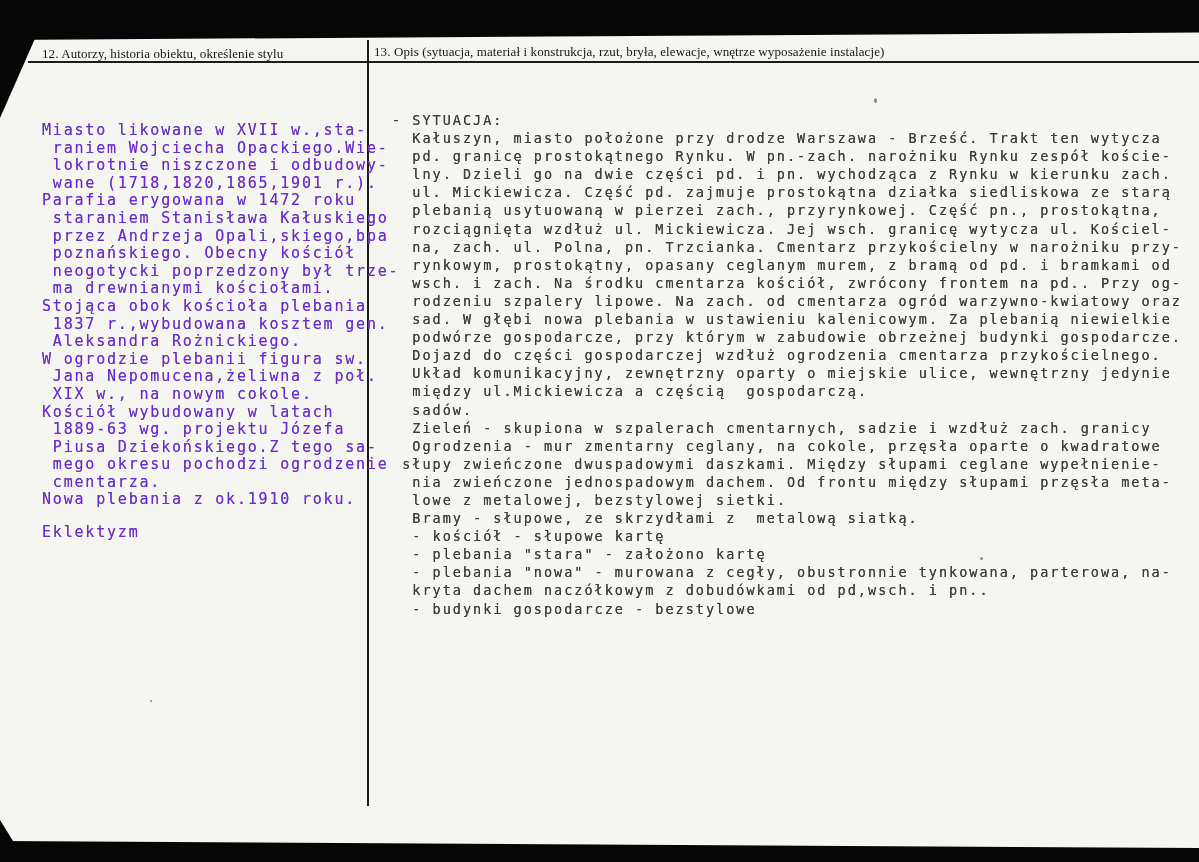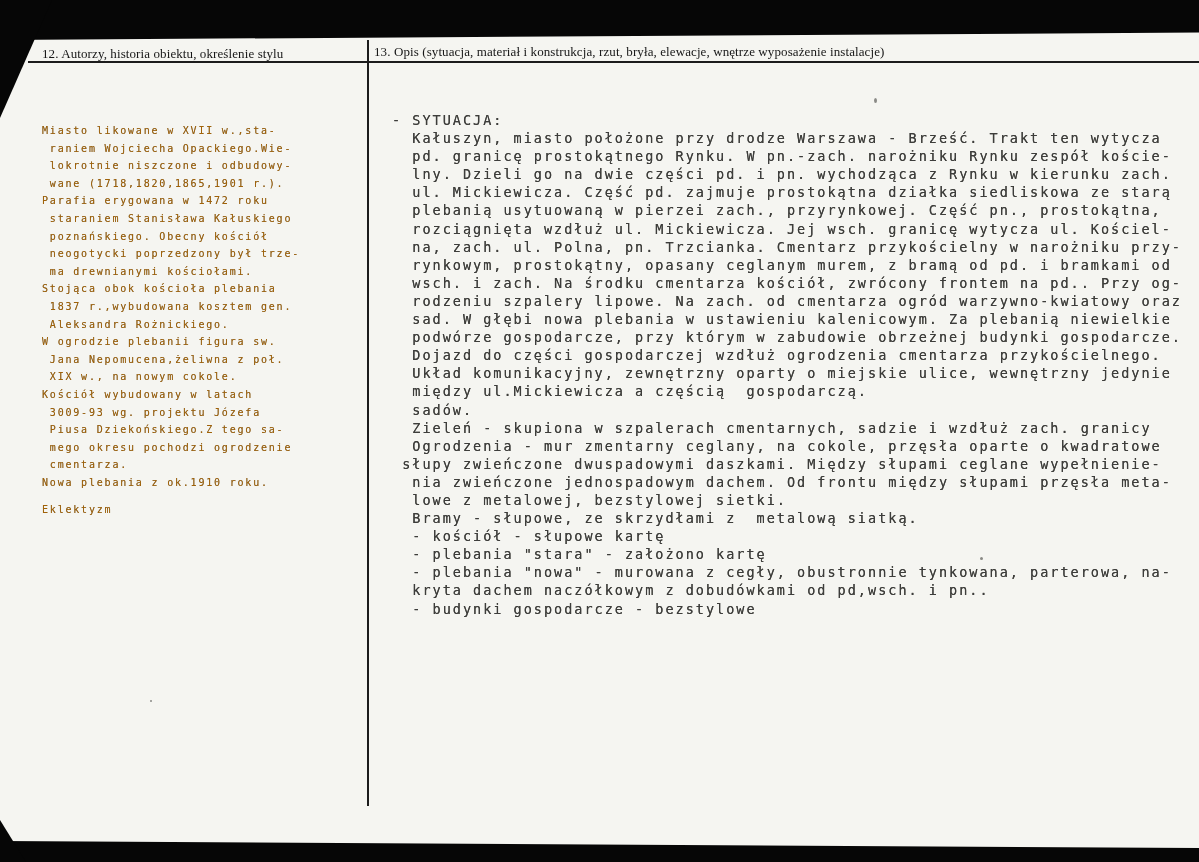--- a/index.html
+++ b/index.html
@@ -78,24 +78,24 @@
     position: absolute;
     font-family: "DejaVu Sans Mono", monospace;
     font-weight: 400;
   }
   .typed .tline {
     white-space: pre;
     min-height: 1em;
   }
   .typed-left {
     left: 42px; top: 122px;
-    font-size: 10px;
+    font-size: 15px;
     letter-spacing: 1.8px;
     line-height: 17.6px;
-    color: #a16207;
+    color: #6d28d9;
     text-shadow: 0 0 0.6px #8a8a88;
   }
   .typed-right {
     left: 392px; top: 111px;
     font-size: 13.5px;
     letter-spacing: 2px;
     line-height: 18.1px;
     color: #3d3d3b;
     text-shadow: 0 0 0.5px #55554f;
   }
@@ -125,31 +125,32 @@
   <div class="form-header header-12">12. Autorzy, historia obiektu, określenie stylu</div>
   <div class="form-header header-13">13. Opis (sytuacja, materiał i konstrukcja, rzut, bryła, elewacje, wnętrze wyposażenie instalacje)</div>
 
   <div class="typed typed-left">
       <div class="tline">Miasto likowane w XVII w.,sta-</div>
       <div class="tline"> raniem Wojciecha Opackiego.Wie-</div>
       <div class="tline"> lokrotnie niszczone i odbudowy-</div>
       <div class="tline"> wane (1718,1820,1865,1901 r.).</div>
       <div class="tline">Parafia erygowana w 1472 roku</div>
       <div class="tline"> staraniem Stanisława Kałuskiego</div>
+      <div class="tline"> przez Andrzeja Opali,skiego,bpa</div>
       <div class="tline"> poznańskiego. Obecny kościół</div>
       <div class="tline"> neogotycki poprzedzony był trze-</div>
       <div class="tline"> ma drewnianymi kościołami.</div>
       <div class="tline">Stojąca obok kościoła plebania</div>
       <div class="tline"> 1837 r.,wybudowana kosztem gen.</div>
       <div class="tline"> Aleksandra Rożnickiego.</div>
       <div class="tline">W ogrodzie plebanii figura sw.</div>
       <div class="tline"> Jana Nepomucena,żeliwna z poł.</div>
       <div class="tline"> XIX w., na nowym cokole.</div>
       <div class="tline">Kościół wybudowany w latach</div>
-      <div class="tline"> 3009-93 wg. projektu Józefa</div>
+      <div class="tline"> 1889-63 wg. projektu Józefa</div>
       <div class="tline"> Piusa Dziekońskiego.Z tego sa-</div>
       <div class="tline"> mego okresu pochodzi ogrodzenie</div>
       <div class="tline"> cmentarza.</div>
       <div class="tline">Nowa plebania z ok.1910 roku.</div>
       <div class="tline"></div>
       <div class="tline">Eklektyzm</div>
     </div>
 
   <div class="typed typed-right">
       <div class="tline">- SYTUACJA:</div>

